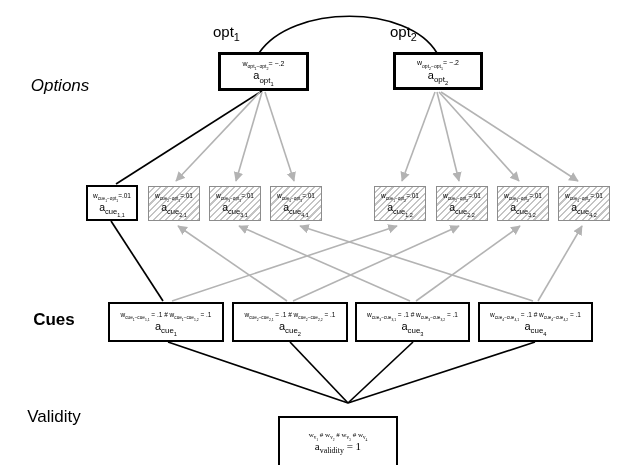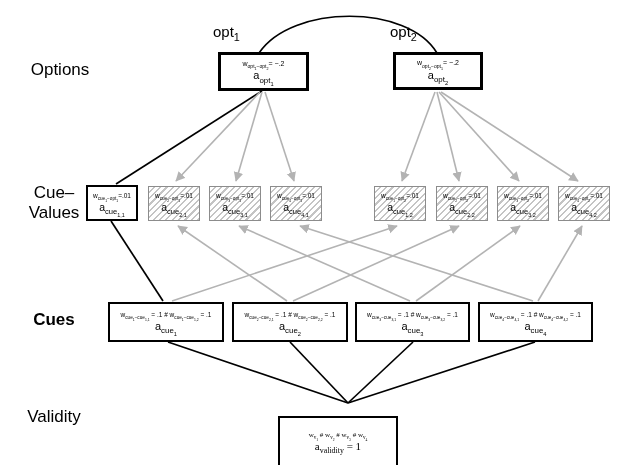--- a/index.html
+++ b/index.html
@@ -66,25 +66,21 @@
 
     <line x1="172" y1="301" x2="397" y2="226" stroke="#b3b3b3" stroke-width="1.6" marker-end="url(#ah)"></line>
     <line x1="287" y1="301" x2="178" y2="226" stroke="#b3b3b3" stroke-width="1.6" marker-end="url(#ah)"></line>
     <line x1="293" y1="301" x2="459" y2="226" stroke="#b3b3b3" stroke-width="1.6" marker-end="url(#ah)"></line>
     <line x1="410" y1="301" x2="239" y2="226" stroke="#b3b3b3" stroke-width="1.6" marker-end="url(#ah)"></line>
     <line x1="416" y1="301" x2="520" y2="226" stroke="#b3b3b3" stroke-width="1.6" marker-end="url(#ah)"></line>
     <line x1="533" y1="301" x2="300" y2="226" stroke="#b3b3b3" stroke-width="1.6" marker-end="url(#ah)"></line>
     <line x1="538" y1="301" x2="582" y2="226" stroke="#b3b3b3" stroke-width="1.6" marker-end="url(#ah)"></line>
   </svg>
 
-  <div class="rowlabel" style="left:14px;top:60px;width:92px;">Options</div>
-  <div class="rowlabel" style="left:8px;top:183px;width:92px;">
-    <span>Cue–</span><br>
-    <span>Values</span>
-  </div>
+  <div class="rowlabel" style="left:14px;top:76px;width:92px;font-style:italic;">Options</div>
   <div class="rowlabel" style="left:8px;top:310px;width:92px;font-weight:bold;">Cues</div>
   <div class="rowlabel" style="left:8px;top:407px;width:92px;">Validity</div>
 
   <div class="optlabel" style="left:213px;top:13px;">opt<sub>1</sub></div>
   <div class="optlabel" style="left:390px;top:13px;">opt<sub>2</sub></div>
 
   <div class="box opt-box" style="left:218px;top:52px;width:91px;height:39px;">
     <div class="w">w<sub>opt<sub>1</sub>−opt<sub>2</sub></sub>= −.2</div>
     <div class="a">a<sub>opt<sub>1</sub></sub></div>
   </div>

